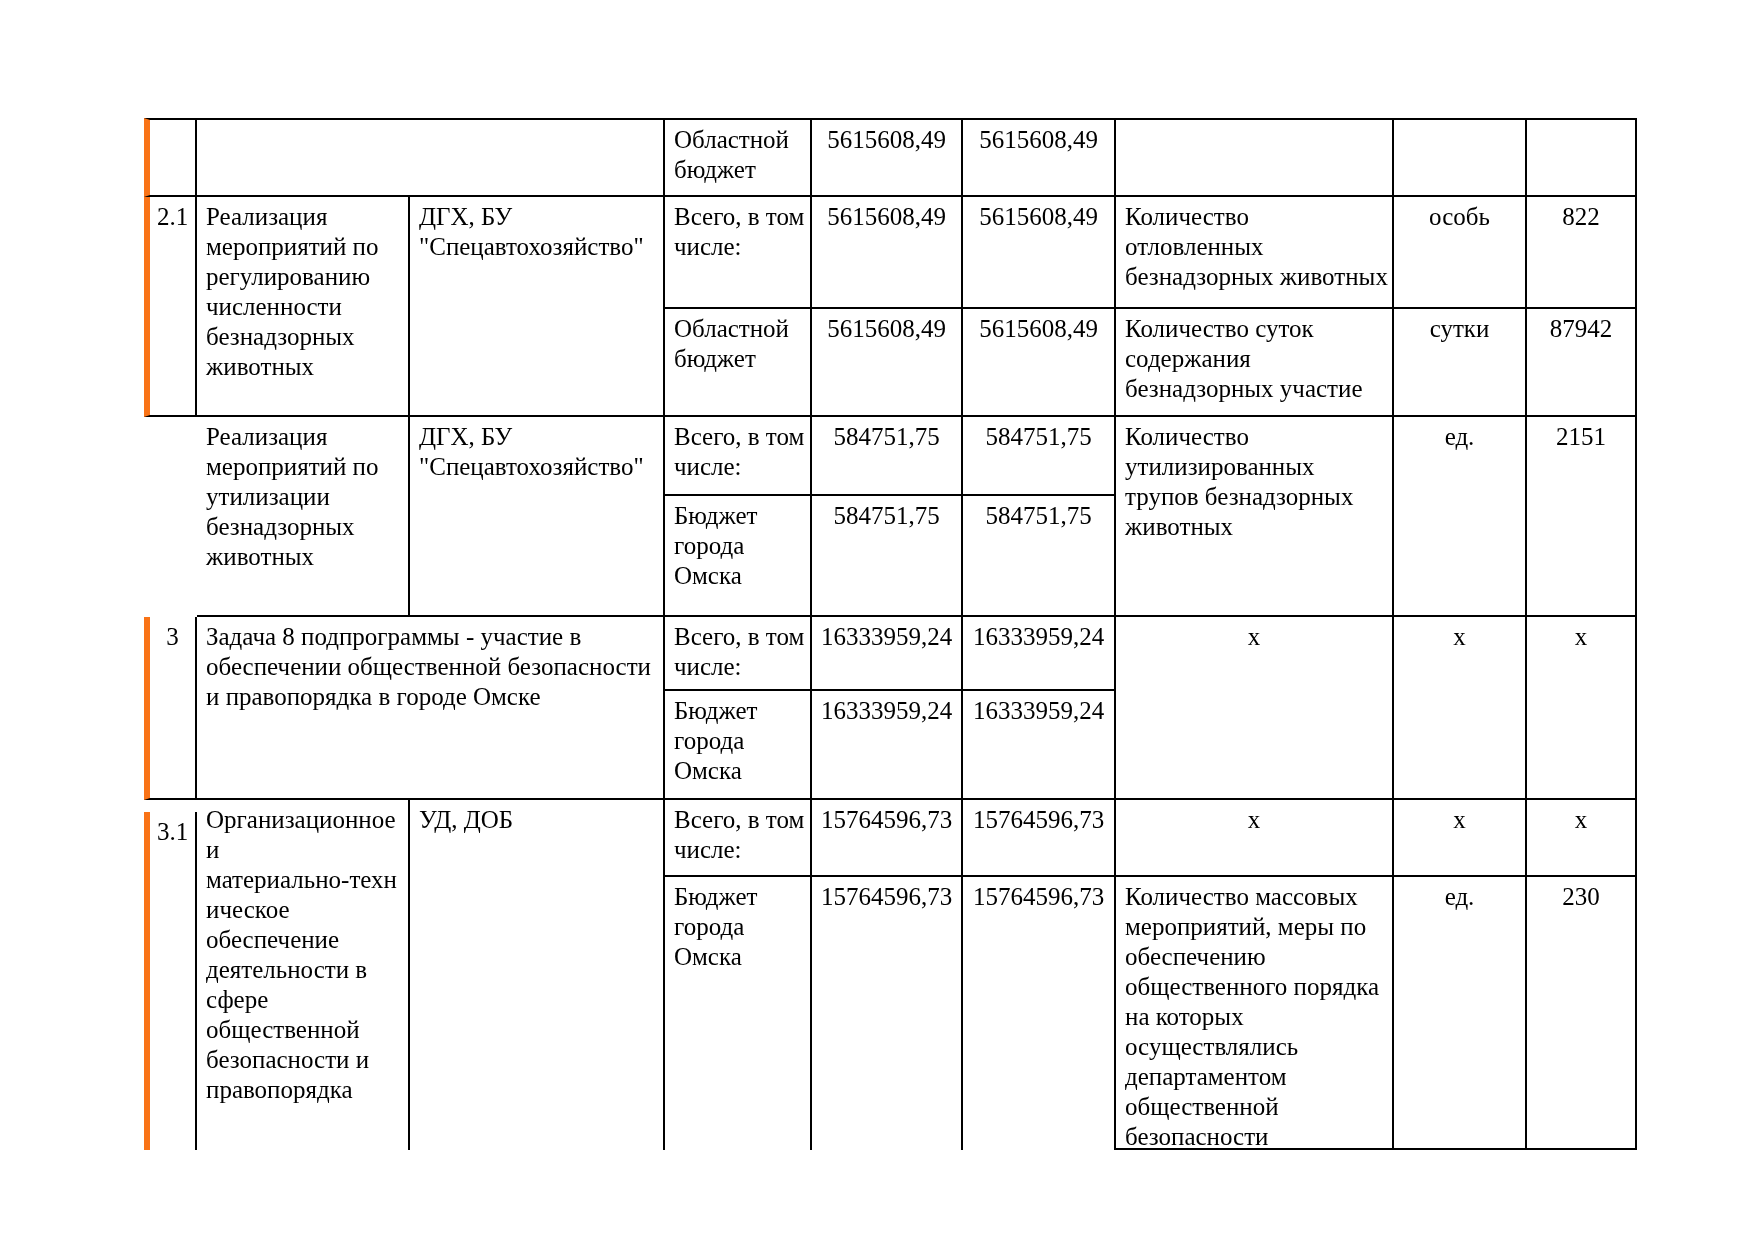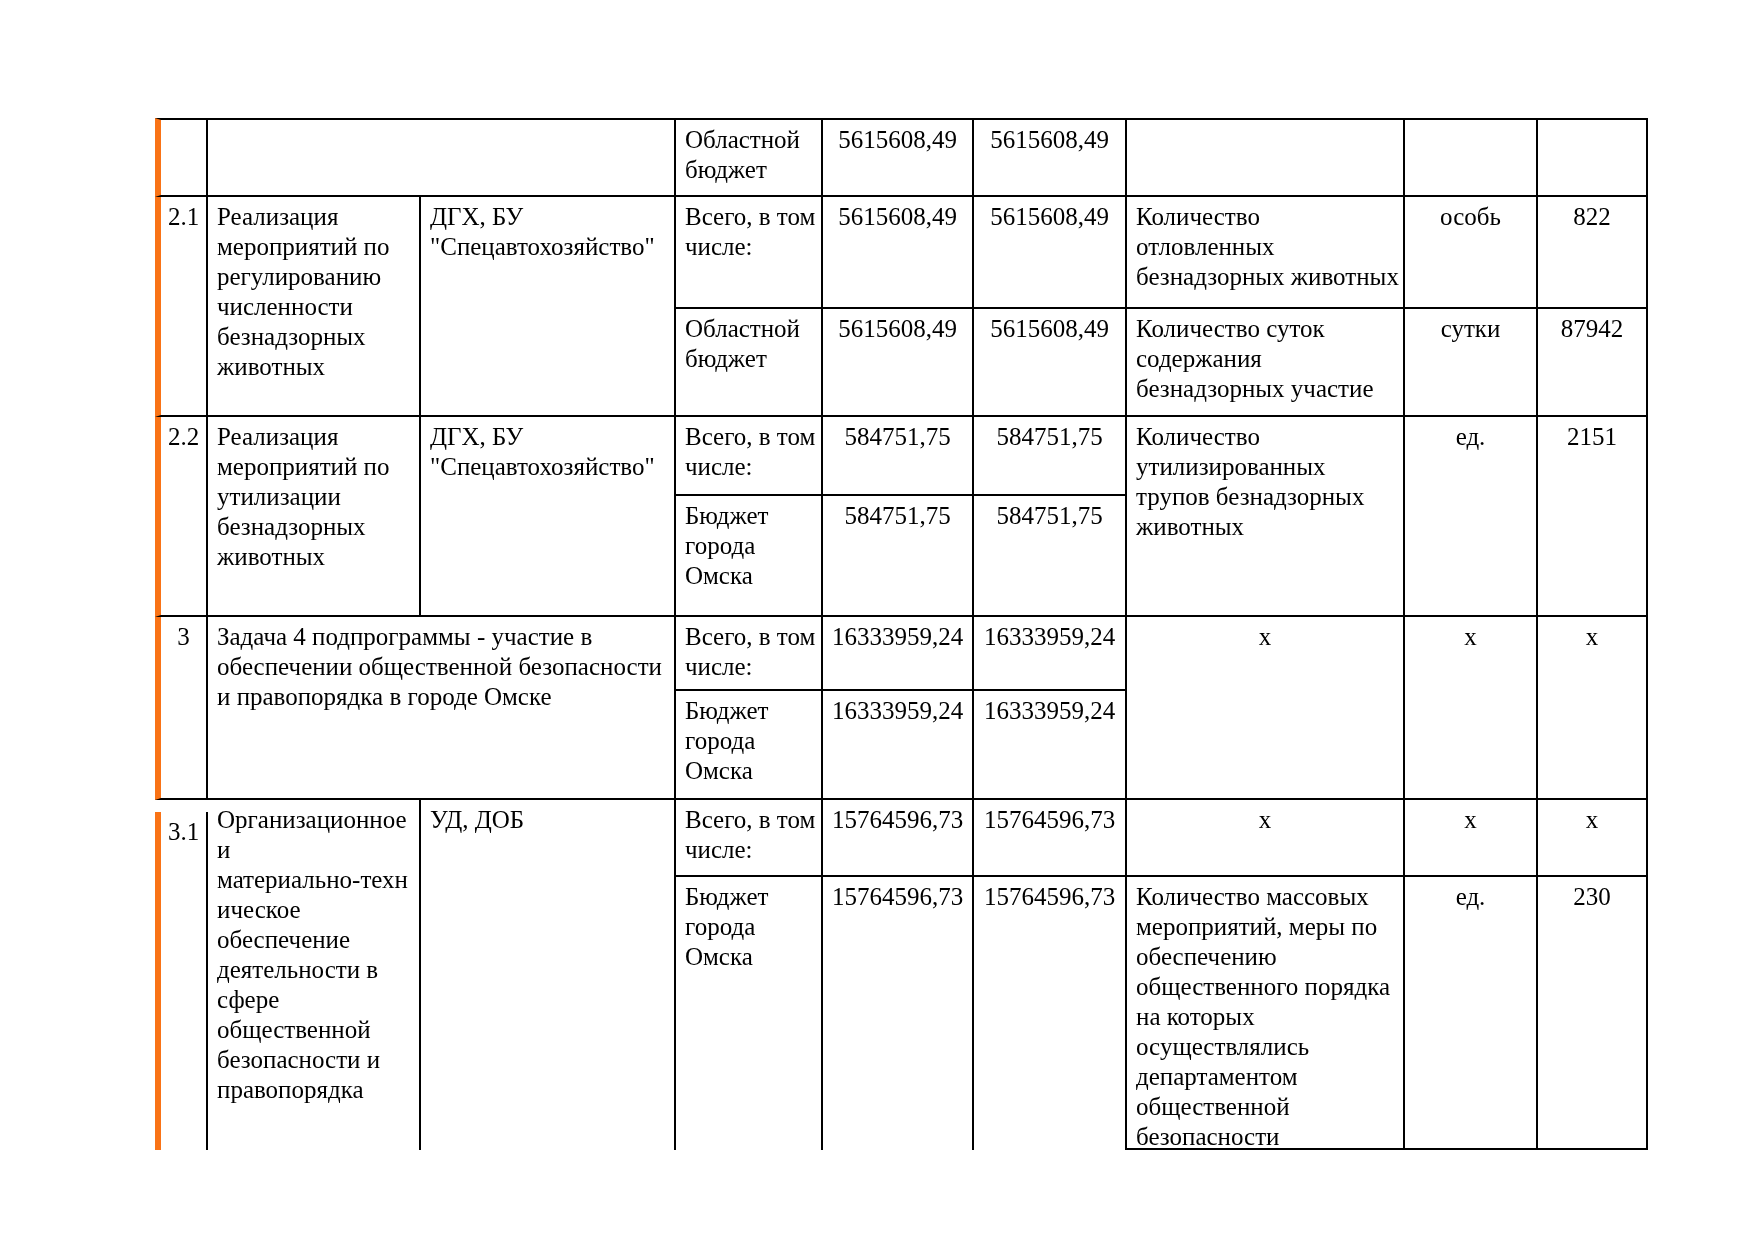--- a/index.html
+++ b/index.html
@@ -12,21 +12,21 @@
     position: relative;
     width: 1754px;
     height: 1240px;
     background: #ffffff;
     overflow: hidden;
     font-family: "Liberation Serif", "DejaVu Serif", serif;
     color: #000000;
   }
   .report-table {
     position: absolute;
-    left: 155px;
+    left: 144px;
     top: 118px;
     display: grid;
     grid-template-columns: 53px 213px 255px 147px 151px 153px 278px 133px 110px;
     grid-template-rows: 79px 112px 108px 79px 121px 74px 109px 77px 273px;
   }
   .cell {
     box-sizing: border-box;
     border-right: 2px solid #000000;
     border-bottom: 2px solid #000000;
     padding: 5px 4px 0 9px;
@@ -79,21 +79,20 @@
       <div class="cell center" style="grid-area: 2 / 9 / span 1 / span 1;">822</div>
       <div class="cell" style="grid-area: 3 / 4 / span 1 / span 1;">Областной
 бюджет</div>
       <div class="cell center" style="grid-area: 3 / 5 / span 1 / span 1;">5615608,49</div>
       <div class="cell center" style="grid-area: 3 / 6 / span 1 / span 1;">5615608,49</div>
       <div class="cell" style="grid-area: 3 / 7 / span 1 / span 1;">Количество суток
 содержания
 безнадзорных участие</div>
       <div class="cell center" style="grid-area: 3 / 8 / span 1 / span 1;">сутки</div>
       <div class="cell center" style="grid-area: 3 / 9 / span 1 / span 1;">87942</div>
-      <div class="cell center first-col" style="grid-area: 4 / 1 / span 2 / span 1;">2.2</div>
       <div class="cell" style="grid-area: 4 / 2 / span 2 / span 1;">Реализация
 мероприятий по
 утилизации
 безнадзорных
 животных</div>
       <div class="cell" style="grid-area: 4 / 3 / span 2 / span 1;">ДГХ, БУ
 "Спецавтохозяйство"</div>
       <div class="cell" style="grid-area: 4 / 4 / span 1 / span 1;">Всего, в том
 числе:</div>
       <div class="cell center" style="grid-area: 4 / 5 / span 1 / span 1;">584751,75</div>
@@ -103,21 +102,21 @@
 трупов безнадзорных
 животных</div>
       <div class="cell center" style="grid-area: 4 / 8 / span 2 / span 1;">ед.</div>
       <div class="cell center" style="grid-area: 4 / 9 / span 2 / span 1;">2151</div>
       <div class="cell" style="grid-area: 5 / 4 / span 1 / span 1;">Бюджет
 города
 Омска</div>
       <div class="cell center" style="grid-area: 5 / 5 / span 1 / span 1;">584751,75</div>
       <div class="cell center" style="grid-area: 5 / 6 / span 1 / span 1;">584751,75</div>
       <div class="cell center first-col" style="grid-area: 6 / 1 / span 2 / span 1;">3</div>
-      <div class="cell" style="grid-area: 6 / 2 / span 2 / span 2;">Задача 4 подпрограммы - участие в
+      <div class="cell" style="grid-area: 6 / 2 / span 2 / span 2;">Задача 8 подпрограммы - участие в
 обеспечении общественной безопасности
 и правопорядка в городе Омске</div>
       <div class="cell" style="grid-area: 6 / 4 / span 1 / span 1;">Всего, в том
 числе:</div>
       <div class="cell center" style="grid-area: 6 / 5 / span 1 / span 1;">16333959,24</div>
       <div class="cell center" style="grid-area: 6 / 6 / span 1 / span 1;">16333959,24</div>
       <div class="cell center" style="grid-area: 6 / 7 / span 2 / span 1;">x</div>
       <div class="cell center" style="grid-area: 6 / 8 / span 2 / span 1;">x</div>
       <div class="cell center" style="grid-area: 6 / 9 / span 2 / span 1;">x</div>
       <div class="cell" style="grid-area: 7 / 4 / span 1 / span 1;">Бюджет

